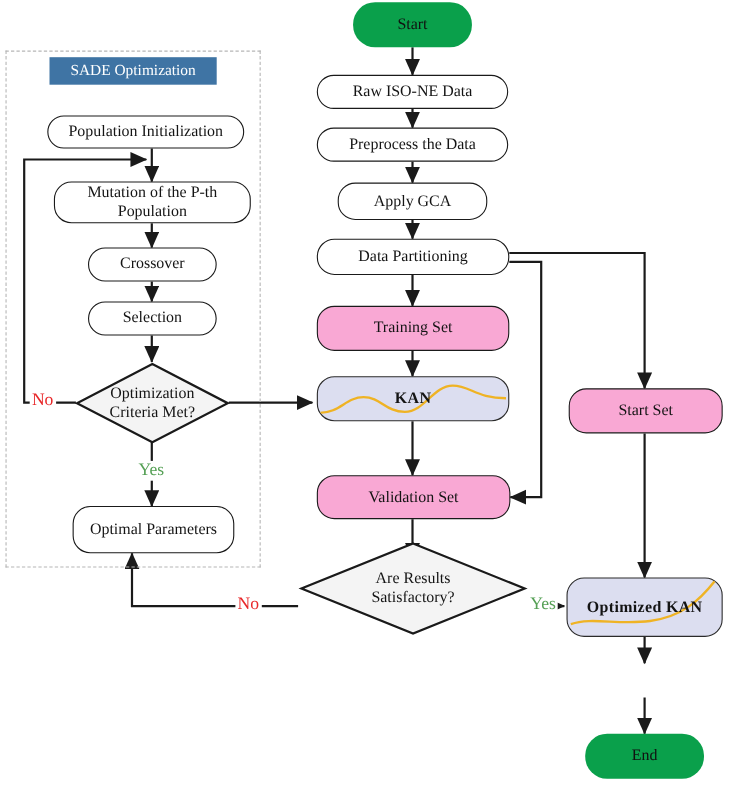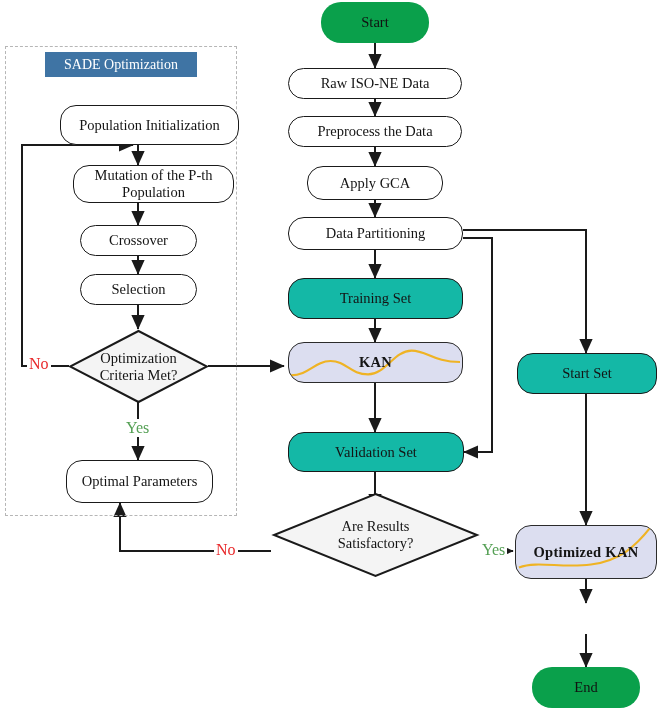--- a/index.html
+++ b/index.html
@@ -5,21 +5,21 @@
   html,body{margin:0;padding:0;background:#ffffff;}
   body{font-family:"Liberation Serif", serif;}
   #canvas{position:relative;width:669px;height:716px;overflow:hidden;background:#fff;}
   svg#wires{position:absolute;left:0;top:0;width:669px;height:716px;pointer-events:none;}
 
   .node{position:absolute;box-sizing:border-box;display:flex;align-items:center;
         justify-content:center;text-align:center;line-height:1.15;
         font-family:"Liberation Serif", serif;font-size:14.5px;color:#141414;
         border:1.6px solid #1a1a1a;background:#ffffff;border-radius:16px;z-index:3;}
   .node.plain{background:#ffffff;}
-  .node.grey{background:#14b8a6;}
+  .node.grey{background:#f9a8d4;}
   .node.kan{background:#dcdef0;border-color:#2b2b2b;overflow:hidden;}
   .node.terminal{border:none;background:#0aa04b;border-radius:20px;color:#111111;}
   .node.diamond{border:none;background:transparent;}
 
   .dia-shape{position:absolute;left:0;top:0;width:100%;height:100%;z-index:1;}
   .dia-label{position:relative;z-index:2;}
 
   .kan-curve{position:absolute;left:0;top:0;width:100%;height:100%;z-index:1;}
   .kan-label{position:relative;z-index:2;font-weight:bold;font-size:14.5px;letter-spacing:.3px;}
 
@@ -122,23 +122,23 @@
   <div class="node kan" style="left:515px;top:525px;width:142px;height:54px;">
     <svg class="kan-curve" viewBox="0 0 142 54" preserveAspectRatio="none">
       <path d="M3,43 C22,36 46,44 76,40 C106,36 122,20 136,2" fill="none" stroke="#efb324" stroke-width="2.2"></path>
     </svg>
     <span class="kan-label">Optimized KAN</span>
   </div>
 
 
   <div class="node terminal" style="left:532px;top:667px;width:108px;height:41px;">End</div>
 
-  <div class="node plain" style="left:60px;top:105px;width:179px;height:40px;">Population Initialization</div>
+  <div class="node plain" style="left:43px;top:105px;width:179px;height:30px;">Population Initialization</div>
 
-  <div class="node plain" style="left:49px;top:165px;width:161px;height:38px;margin-left:24px;">
+  <div class="node plain" style="left:49px;top:165px;width:179px;height:38px;">
     <span>
       <span>Mutation of the P-th</span><br>
       <span>Population</span>
     </span>
   </div>
 
   <div class="node plain" style="left:80px;top:225px;width:117px;height:31px;">Crossover</div>
 
   <div class="node plain" style="left:80px;top:274px;width:117px;height:31px;">Selection</div>
 

